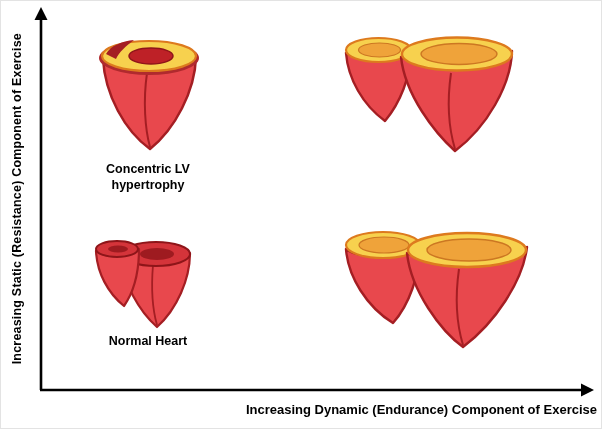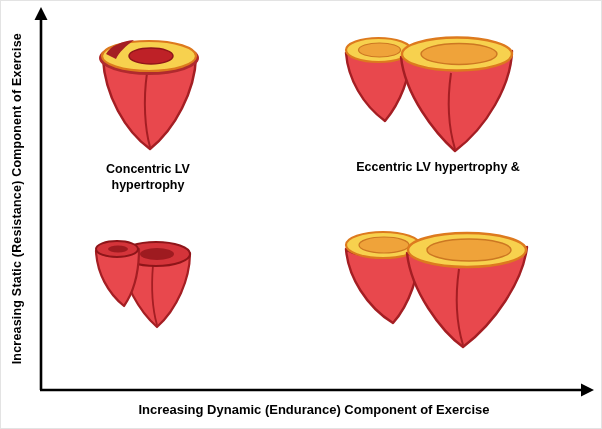--- a/index.html
+++ b/index.html
@@ -19,21 +19,21 @@
     display:flex; align-items:center; justify-content:center;
   }
   .y-label {
     writing-mode: vertical-rl;
     transform: rotate(180deg);
     font-weight:bold; font-size:12.5px; color:#000;
     white-space:nowrap; letter-spacing:0.2px;
   }
   .x-label {
     position:absolute; left:30px; right:4px; top:401px;
-    text-align:center; font-weight:bold; font-size:13px; color:#000;
+    text-align:right; font-weight:bold; font-size:13px; color:#000;
   }
   .heart { position:absolute; }
   .heart svg { display:block; }
   .quad-label {
     position:absolute; text-align:center; font-weight:bold;
     font-size:12.5px; color:#000; line-height:1.3;
   }
   .lbl-concentric   { left:80px;  top:160px; width:134px; }
   .lbl-eccentric    { left:340px; top:158px; width:194px; }
   .lbl-normal       { left:90px;  top:332px; width:114px; }
@@ -77,33 +77,36 @@
       <path d="M 3,26 C 5,52 20,78 42,94 C 57,76 68,50 68,22 C 50,34 16,34 3,26 Z" fill="#e8484d" stroke="#a41e23" stroke-width="2.4" stroke-linejoin="round"></path>
       <ellipse cx="35.5" cy="23" rx="32.5" ry="12" fill="#f7d14e" stroke="#dd7a1e" stroke-width="2.2"></ellipse>
       <ellipse cx="36.5" cy="23" rx="21" ry="7" fill="#efa33a" stroke="#cc7722" stroke-width="1.2"></ellipse>
       <path d="M 58,30 C 62,68 92,106 112,124 C 144,100 168,58 169,24 C 140,44 82,44 58,30 Z" fill="#e8484d" stroke="#a41e23" stroke-width="2.4" stroke-linejoin="round"></path>
       <path d="M 108,46 C 104,74 106,102 112,122" fill="none" stroke="#a41e23" stroke-width="2"></path>
       <ellipse cx="114" cy="27" rx="55" ry="16.5" fill="#f7d14e" stroke="#dd7a1e" stroke-width="2.4"></ellipse>
       <ellipse cx="116" cy="27" rx="38" ry="10.5" fill="#efa33a" stroke="#cc7722" stroke-width="1.4"></ellipse>
     </svg>
   </div>
   <div class="quad-label lbl-eccentric">
-    <span>Eccentric LV hypertrophy &amp;</span><br>
+    <br>
   </div>
 
   <div class="heart" style="left:92px; top:230px;">
     <svg width="100" height="104" viewBox="0 0 100 104">
       <path d="M 28,26 C 30,52 46,80 64,96 C 84,78 97,48 97,22 C 80,36 44,36 28,26 Z" fill="#e8484d" stroke="#a41e23" stroke-width="2.2" stroke-linejoin="round"></path>
       <path d="M 60,34 C 58,58 60,80 64,94" fill="none" stroke="#a41e23" stroke-width="1.8"></path>
       <ellipse cx="63" cy="23" rx="34" ry="12" fill="#d4343a" stroke="#8e1519" stroke-width="2"></ellipse>
       <ellipse cx="64" cy="23" rx="17" ry="6" fill="#9e1b20"></ellipse>
       <path d="M 3,20 C 4,42 15,62 31,75 C 40,62 46,42 46,18 C 34,27 12,27 3,20 Z" fill="#e8484d" stroke="#a41e23" stroke-width="2.2" stroke-linejoin="round"></path>
       <ellipse cx="24" cy="18" rx="21" ry="8" fill="#d4343a" stroke="#8e1519" stroke-width="2"></ellipse>
       <ellipse cx="25" cy="18" rx="10" ry="3.5" fill="#9e1b20"></ellipse>
     </svg>
+  </div>
+  <div class="quad-label lbl-normal">
+    <span>Normal Heart</span>
   </div>
 
   <div class="heart" style="left:342px; top:218px;">
     <svg width="188" height="132" viewBox="0 0 188 132">
       <path d="M 3,30 C 5,58 24,88 50,104 C 66,86 77,56 77,26 C 57,40 17,40 3,30 Z" fill="#e8484d" stroke="#a41e23" stroke-width="2.4" stroke-linejoin="round"></path>
       <ellipse cx="40" cy="26" rx="37" ry="13" fill="#f7d14e" stroke="#dd7a1e" stroke-width="2.2"></ellipse>
       <ellipse cx="41" cy="26" rx="25" ry="8" fill="#efa33a" stroke="#cc7722" stroke-width="1.2"></ellipse>
       <path d="M 64,34 C 68,72 98,112 120,128 C 152,104 180,62 184,28 C 152,48 88,48 64,34 Z" fill="#e8484d" stroke="#a41e23" stroke-width="2.4" stroke-linejoin="round"></path>
       <path d="M 116,50 C 112,78 114,106 120,126" fill="none" stroke="#a41e23" stroke-width="2"></path>
       <ellipse cx="124" cy="31" rx="59" ry="17" fill="#f7d14e" stroke="#dd7a1e" stroke-width="2.4"></ellipse>

